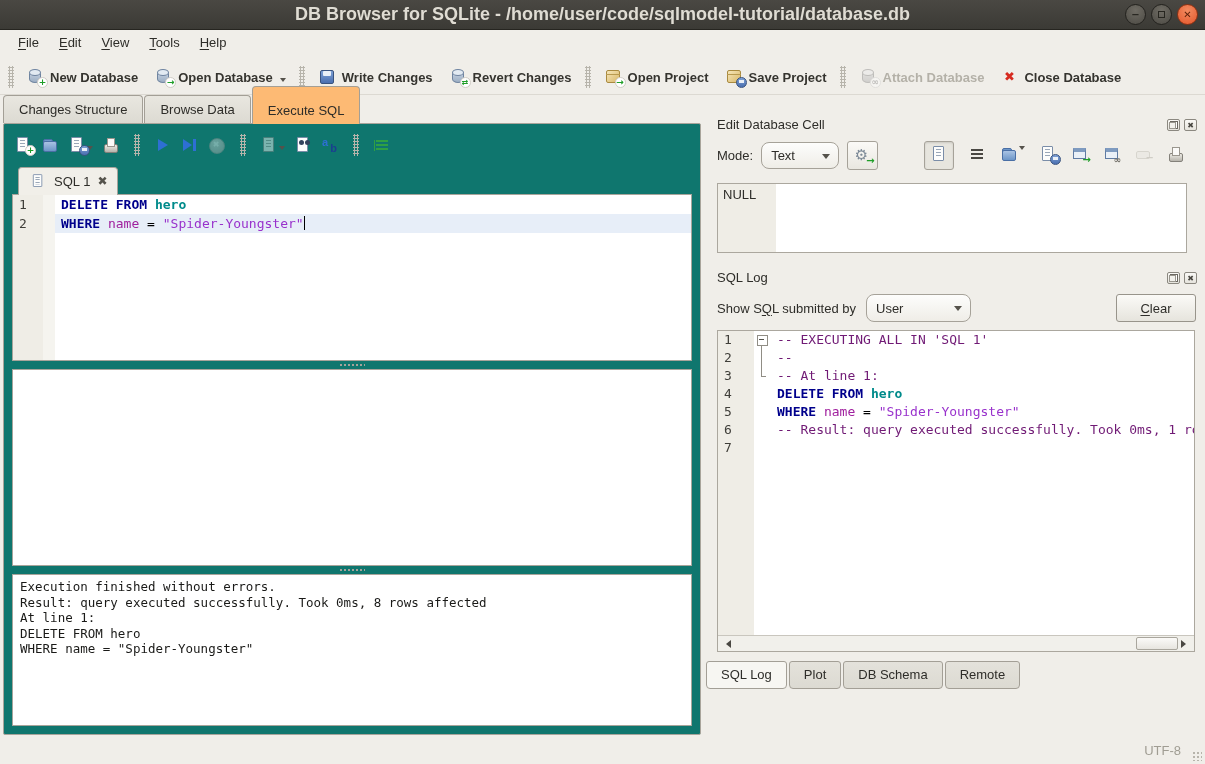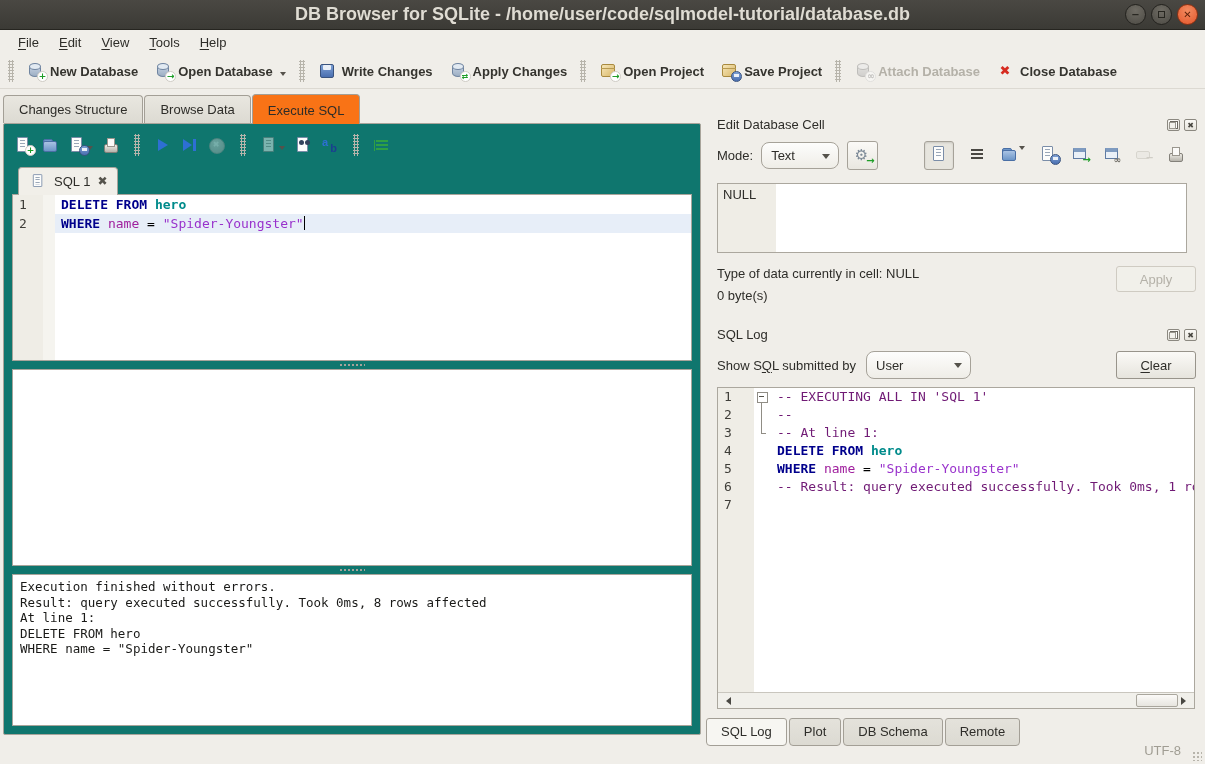--- a/index.html
+++ b/index.html
@@ -22,21 +22,21 @@
     font:bold 10px/1 "DejaVu Sans", sans-serif;}
   .wbtn.close{background:radial-gradient(circle at 50% 30%,#F28B60,#E4572C);
     border-color:#8F3112;color:#5C1F08;}
   .wbtn .sq{width:7px;height:7px;border:1.5px solid #26251F;}
   
   .menubar{position:absolute;top:30px;left:0;right:0;height:24px;
     display:flex;align-items:center;padding-left:8px;background:#F0EEE9;}
   .menu-item{padding:3px 10px;cursor:default;}
   u{text-underline-offset:2px;}
   
-  .toolbar{position:absolute;top:54px;left:0;right:0;height:35px;
+  .toolbar{position:absolute;top:60px;left:0;right:0;height:35px;
     display:flex;align-items:center;padding-left:4px;
     border-bottom:1px solid #DCD9D2;}
   .tb-grip{width:6px;height:22px;margin:0 4px;
     background-image:radial-gradient(#B7B4AB 1px, transparent 1.2px);
     background-size:3px 3px;}
   .tb-item{display:flex;align-items:center;gap:6px;padding:4px 8px;
     font-weight:bold;color:#35342F;border-radius:3px;}
   .tb-item.disabled{color:#B4B1A8;}
   .tb-item.disabled .ic{opacity:.45;filter:grayscale(1);}
   .tb-sep{width:6px;height:22px;margin:0 5px;
@@ -118,21 +118,21 @@
   .ic.gear::after{content:"→";position:absolute;right:-3px;bottom:-2px;color:#1F9E28;
     font:bold 10px/10px "DejaVu Sans", sans-serif;}
   .ic.tabdoc{transform:scale(.85);}
   
   .leftpane{position:absolute;top:89px;left:0;width:703px;bottom:27px;}
   .rightpane{position:absolute;top:89px;left:705px;right:0;bottom:27px;}
   
   .tabbar{height:34px;display:flex;align-items:flex-end;padding-left:3px;}
   .mtab{padding:6px 15px 6px;background:linear-gradient(#E9E7E0,#DCDAD2);
     border:1px solid #A39F96;border-bottom:none;border-radius:4px 4px 0 0;margin-right:1px;}
-  .mtab.active{background:#f97316;padding-top:8px;position:relative;z-index:3;margin-bottom:-1px;}
+  .mtab.active{background:#fdba74;padding-top:16px;position:relative;z-index:3;margin-bottom:-1px;}
   .frame{position:absolute;top:34px;left:3px;right:2px;bottom:2px;
     border:1px solid #A8A49B;background:#0f766e;border-radius:2px;
     padding:6px 8px 8px;display:flex;flex-direction:column;}
   
   .edbar{height:30px;display:flex;align-items:center;gap:9px;padding:2px 2px;}
   .edbar .tbtn{display:flex;align-items:center;}
   
   .sqltabbar{margin-top:4px;height:30px;display:flex;align-items:flex-end;padding-left:6px;}
   .sqltab{display:flex;align-items:center;gap:7px;padding:5px 10px 6px;
     background:#F1EFE9;border:1px solid #A8A49B;border-bottom:none;border-radius:4px 4px 0 0;
@@ -273,21 +273,21 @@
       </div>
       <span class="tb-sep"></span>
       <div class="tb-item">
         <span class="ic save-blue"></span>
         <span class="tb-label">Write Changes</span>
       </div>
       <div class="tb-item">
         <span class="ic db">
           <span class="bg refresh"></span>
         </span>
-        <span class="tb-label">Apply Changes</span>
+        <span class="tb-label">Revert Changes</span>
       </div>
       <span class="tb-sep"></span>
       <div class="tb-item">
         <span class="ic box">
           <span class="bg arrow"></span>
         </span>
         <span class="tb-label">Open Project</span>
       </div>
       <div class="tb-item">
         <span class="ic box">
@@ -420,27 +420,20 @@
           <span class="tbtn"><span class="ic printer"></span></span>
         </div>
     </div>
 
     <div class="celledit">
       <div class="cgut">
         <span>NULL</span>
       </div>
     </div>
 
-    <div class="typerow">
-      <div class="typecol">
-        <div>Type of data currently in cell: NULL</div>
-        <div>0 byte(s)</div>
-      </div>
-      <button class="btn disabled apply">Apply</button>
-    </div>
 
     <div class="dockhead" style="margin-top:12px">
       <span class="dtitle">SQL Log</span>
       <span class="dockbtns">
         <span class="dockbtn float"></span>
         <span class="dockbtn closep"></span>
       </span>
     </div>
 
     <div class="filterrow">

